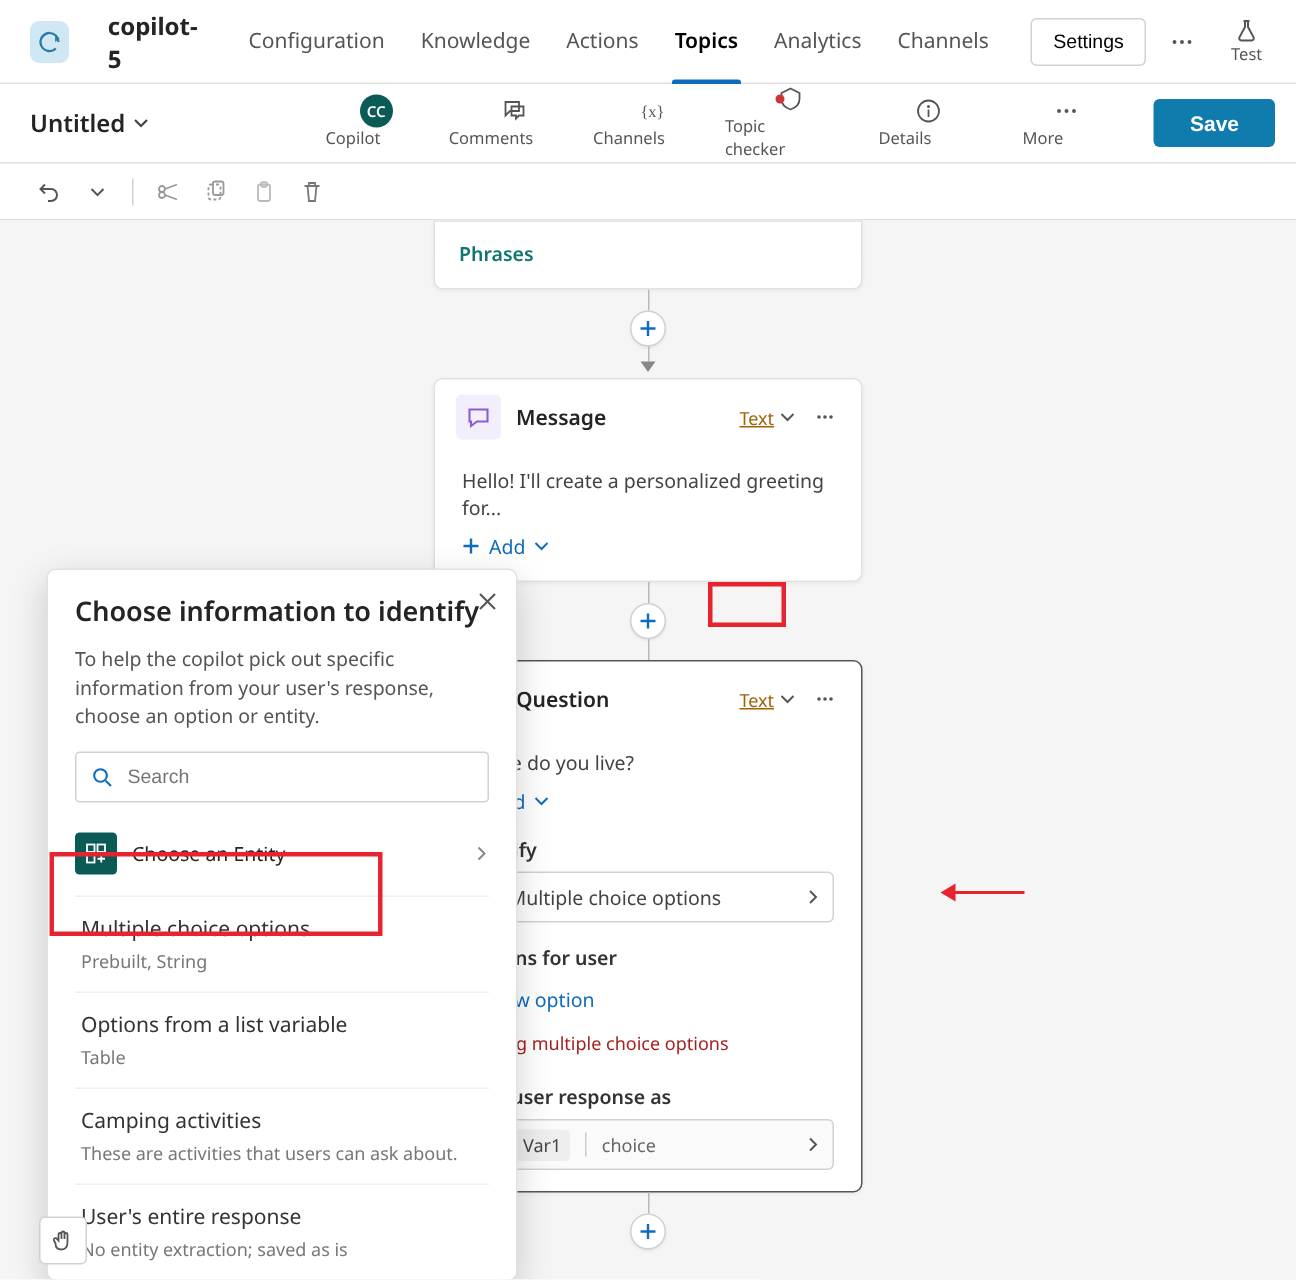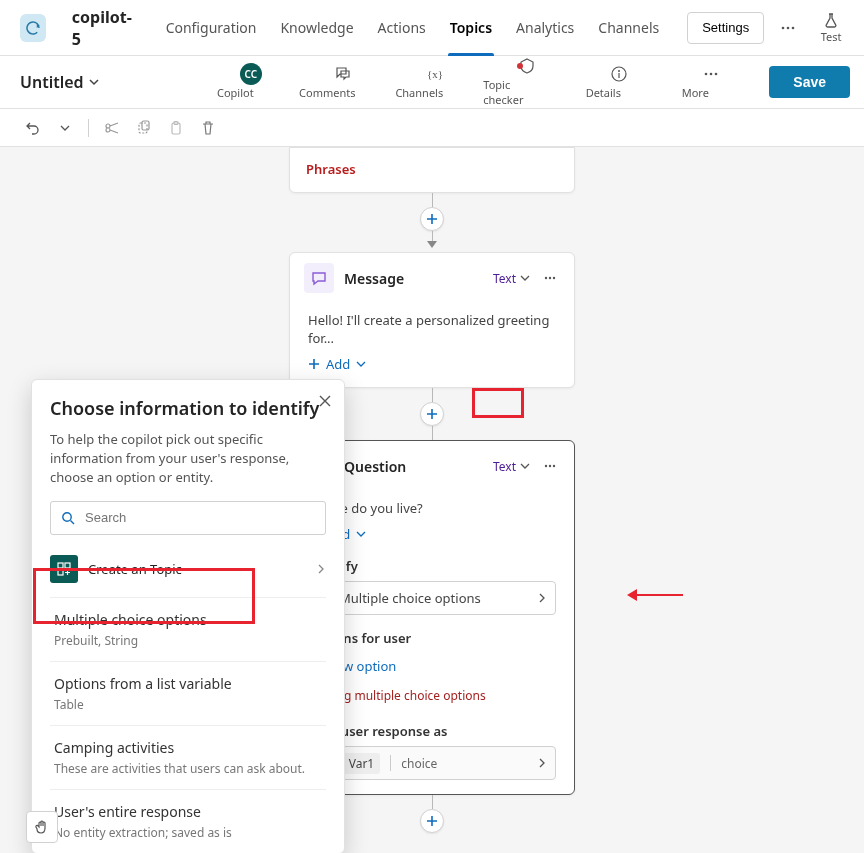--- a/index.html
+++ b/index.html
@@ -137,24 +137,24 @@
   .node.selected { border: 1px solid #555; }
   .node-hdr {
     display: flex; align-items: center; gap: 10px;
     padding: 10px 14px;
   }
   .node-hdr .nico {
     width: 30px; height: 30px; border-radius: 4px; background: #f3eefc;
     display:flex;align-items:center;justify-content:center;
   }
   .node-hdr .ntitle { font-weight: 600; font-size: 14px; flex:1;}
-  .node-hdr .type-pill { font-size:12px; color:#4c1d95; display:flex; align-items:center; gap:4px; cursor:pointer;}
+  .node-hdr .type-pill { font-size:12px; color:#a16207; display:flex; align-items:center; gap:4px; cursor:pointer;text-decoration:underline;}
   .node-body { padding: 8px 18px 14px 18px; font-size: 13px; color:#444;}
   .trigger-node { padding: 12px 16px 14px 16px; }
-  .trigger-node .label { font-weight:600; color:#b91c1c;}
+  .trigger-node .label { font-weight:600; color:#0f766e;}
   .add-row { display:flex; align-items:center; gap:6px; color: var(--accent); cursor:pointer; margin-top:8px; font-size:13px;}
   .sec-label { font-size:13px; font-weight:600; color:#333; margin-top:14px;}
   .identify-box {
     margin-top:6px; border:1px solid var(--border2); border-radius:4px; height:34px;
     display:flex; align-items:center; padding:0 8px; gap:8px; cursor:pointer;
   }
   .identify-box .ib-icon{ color:#555;}
   .identify-box .ib-text{ flex:1; font-size:13px;}
   .identify-box .ib-chev{ color:#555;}
   .err-text { color: var(--error); font-size:12px; margin-top:12px;}
@@ -522,21 +522,21 @@
     </div>
     <div class="create-entity">
       <div class="ce-ico">
         <svg width="14" height="14" viewBox="0 0 14 14">
             <rect x="1" y="1" width="5" height="5" fill="none" stroke="#fff" stroke-width="1.2"></rect>
             <rect x="8" y="1" width="5" height="5" fill="none" stroke="#fff" stroke-width="1.2"></rect>
             <rect x="1" y="8" width="5" height="5" fill="none" stroke="#fff" stroke-width="1.2"></rect>
             <path stroke="#fff" stroke-width="1.2" d="M10.5 8v5M8 10.5h5"></path>
           </svg>
       </div>
-      <div class="ce-text">Create an Topic</div>
+      <div class="ce-text">Choose an Entity</div>
       <div class="ce-chev">
         <svg width="10" height="10" viewBox="0 0 10 10">
             <path fill="none" stroke="#888" stroke-width="1.3" d="M3 1l4 4-4 4"></path>
           </svg>
       </div>
     </div>
     <div class="opt-list">
       <div class="opt">
         <div class="ot">Multiple choice options</div>
         <div class="os">Prebuilt, String</div>

